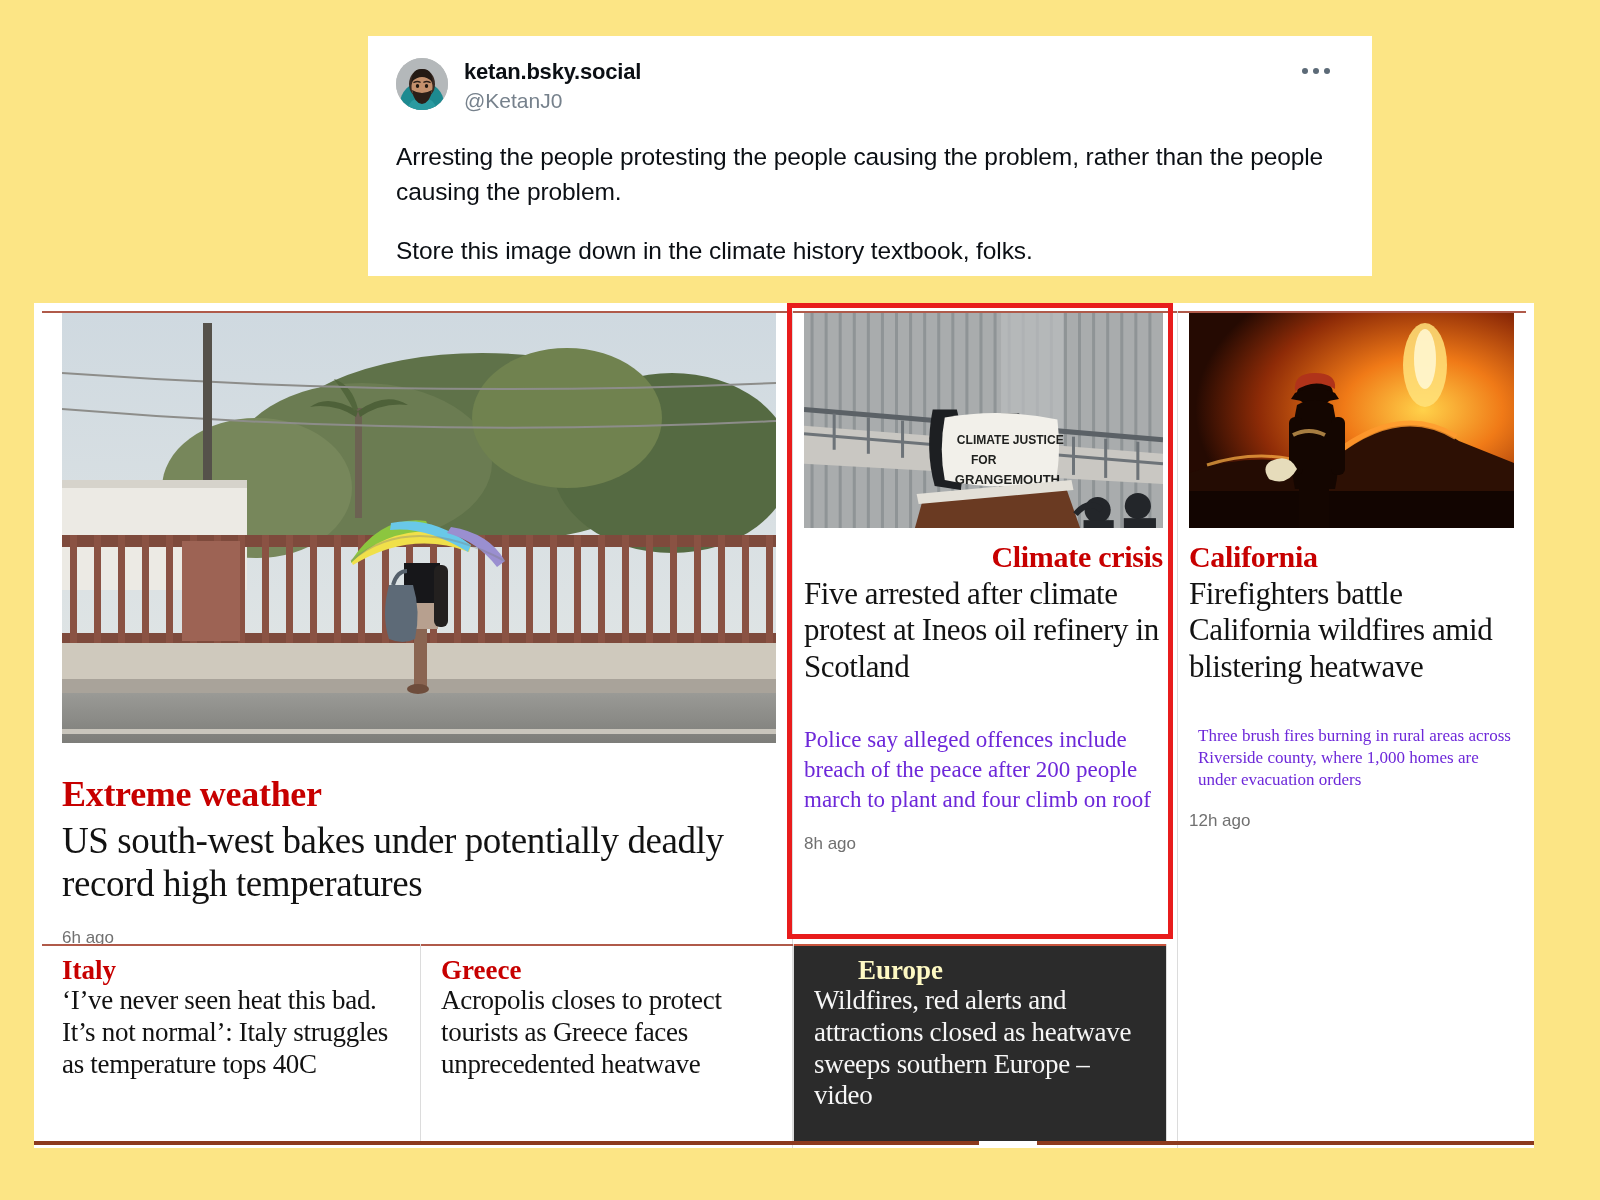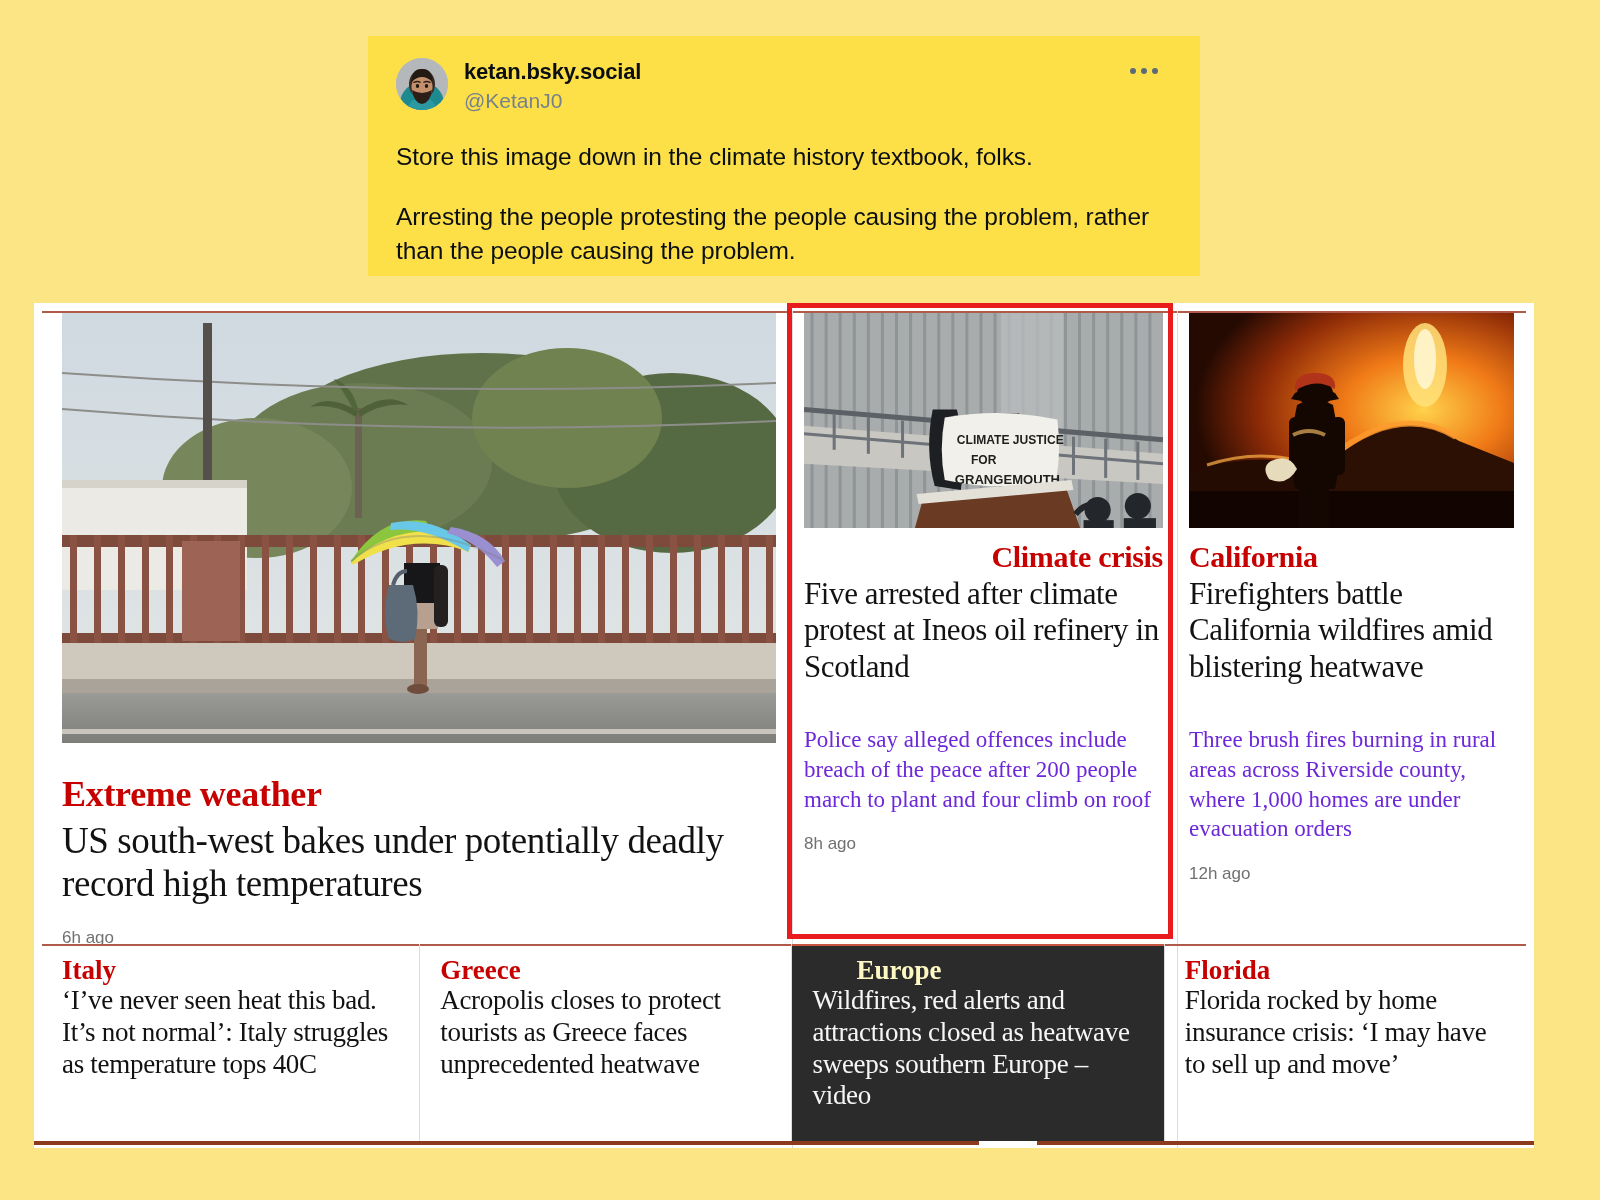--- a/index.html
+++ b/index.html
@@ -11,23 +11,23 @@
     font-family: "Liberation Sans", sans-serif;
     overflow: hidden;
     position: relative;
   }
 
   
   .post-card {
     position: absolute;
     left: 368px;
     top: 36px;
-    width: 832px;
+    width: 1004px;
     height: 240px;
-    background: #fde047;
+    background: #ffffff;
     padding: 22px 40px 0 28px;
   }
   .post-header {
     display: flex;
     align-items: flex-start;
     gap: 16px;
     position: relative;
   }
   .avatar {
     width: 52px;
@@ -160,21 +160,21 @@
   .right-card { padding: 0 12px 0 12px; }
   .right-photo {
     width: 100%;
     height: 215px;
     overflow: hidden;
     position: relative;
     background: #2a0f06;
   }
   .right-kicker   { font-size: 30px; margin-top: 12px; line-height: 1.1; }
   .right-headline { font-size: 31px; line-height: 1.17; margin-top: 3px; }
-  .right-stand    { font-size: 23px; line-height: 1.3; margin-top: 40px; }
+  .right-stand    { font-size: 17px; line-height: 1.3; margin-top: 40px; margin-left: 9px; }
   .right-time     { margin-top: 20px; }
 
   
   .bottom-strip {
     position: absolute;
     left: 8px;
     top: 641px;
     width: 1484px;
     height: 200px;
     display: flex;
@@ -257,22 +257,22 @@
     </div>
 
     <div class="more-dots">
       <i></i>
         <i></i>
         <i></i>
     </div>
   </div>
 
   <div class="post-body">
+    <p>Arresting the people protesting the people causing the problem, rather than the people causing the problem.</p>
     <p>Store this image down in the climate history textbook, folks.</p>
-    <p>Arresting the people protesting the people causing the problem, rather than the people causing the problem.</p>
   </div>
 </div>
 
 <div class="guardian-shot">
   <div class="guardian-inner">
 
     <div class="col-left">
       <div class="toprule"></div>
       <div class="lead-card">
 
@@ -529,26 +529,19 @@
     <div class="sm-card sm-w3 sm-dark">
       <div class="toprule-dark"></div>
       <div class="sm-inner">
         <div class="sm-kicker">Europe</div>
         <div class="sm-headline">Wildfires, red alerts and attractions closed as heatwave sweeps southern Europe – video</div>
       </div>
     </div>
 
     <div class="sm-gap"></div>
 
-    <div class="sm-card sm-w4">
-      <div class="toprule"></div>
-      <div class="sm-inner">
-        <div class="sm-kicker">Florida</div>
-        <div class="sm-headline">Florida rocked by home insurance crisis: ‘I may have to sell up and move’</div>
-      </div>
-    </div>
   </div>
 
   <div class="bottom-rule"></div>
   <div class="bottom-rule-notch"></div>
 </div>
 
 <div class="red-box"></div>
 
 </body></html>

